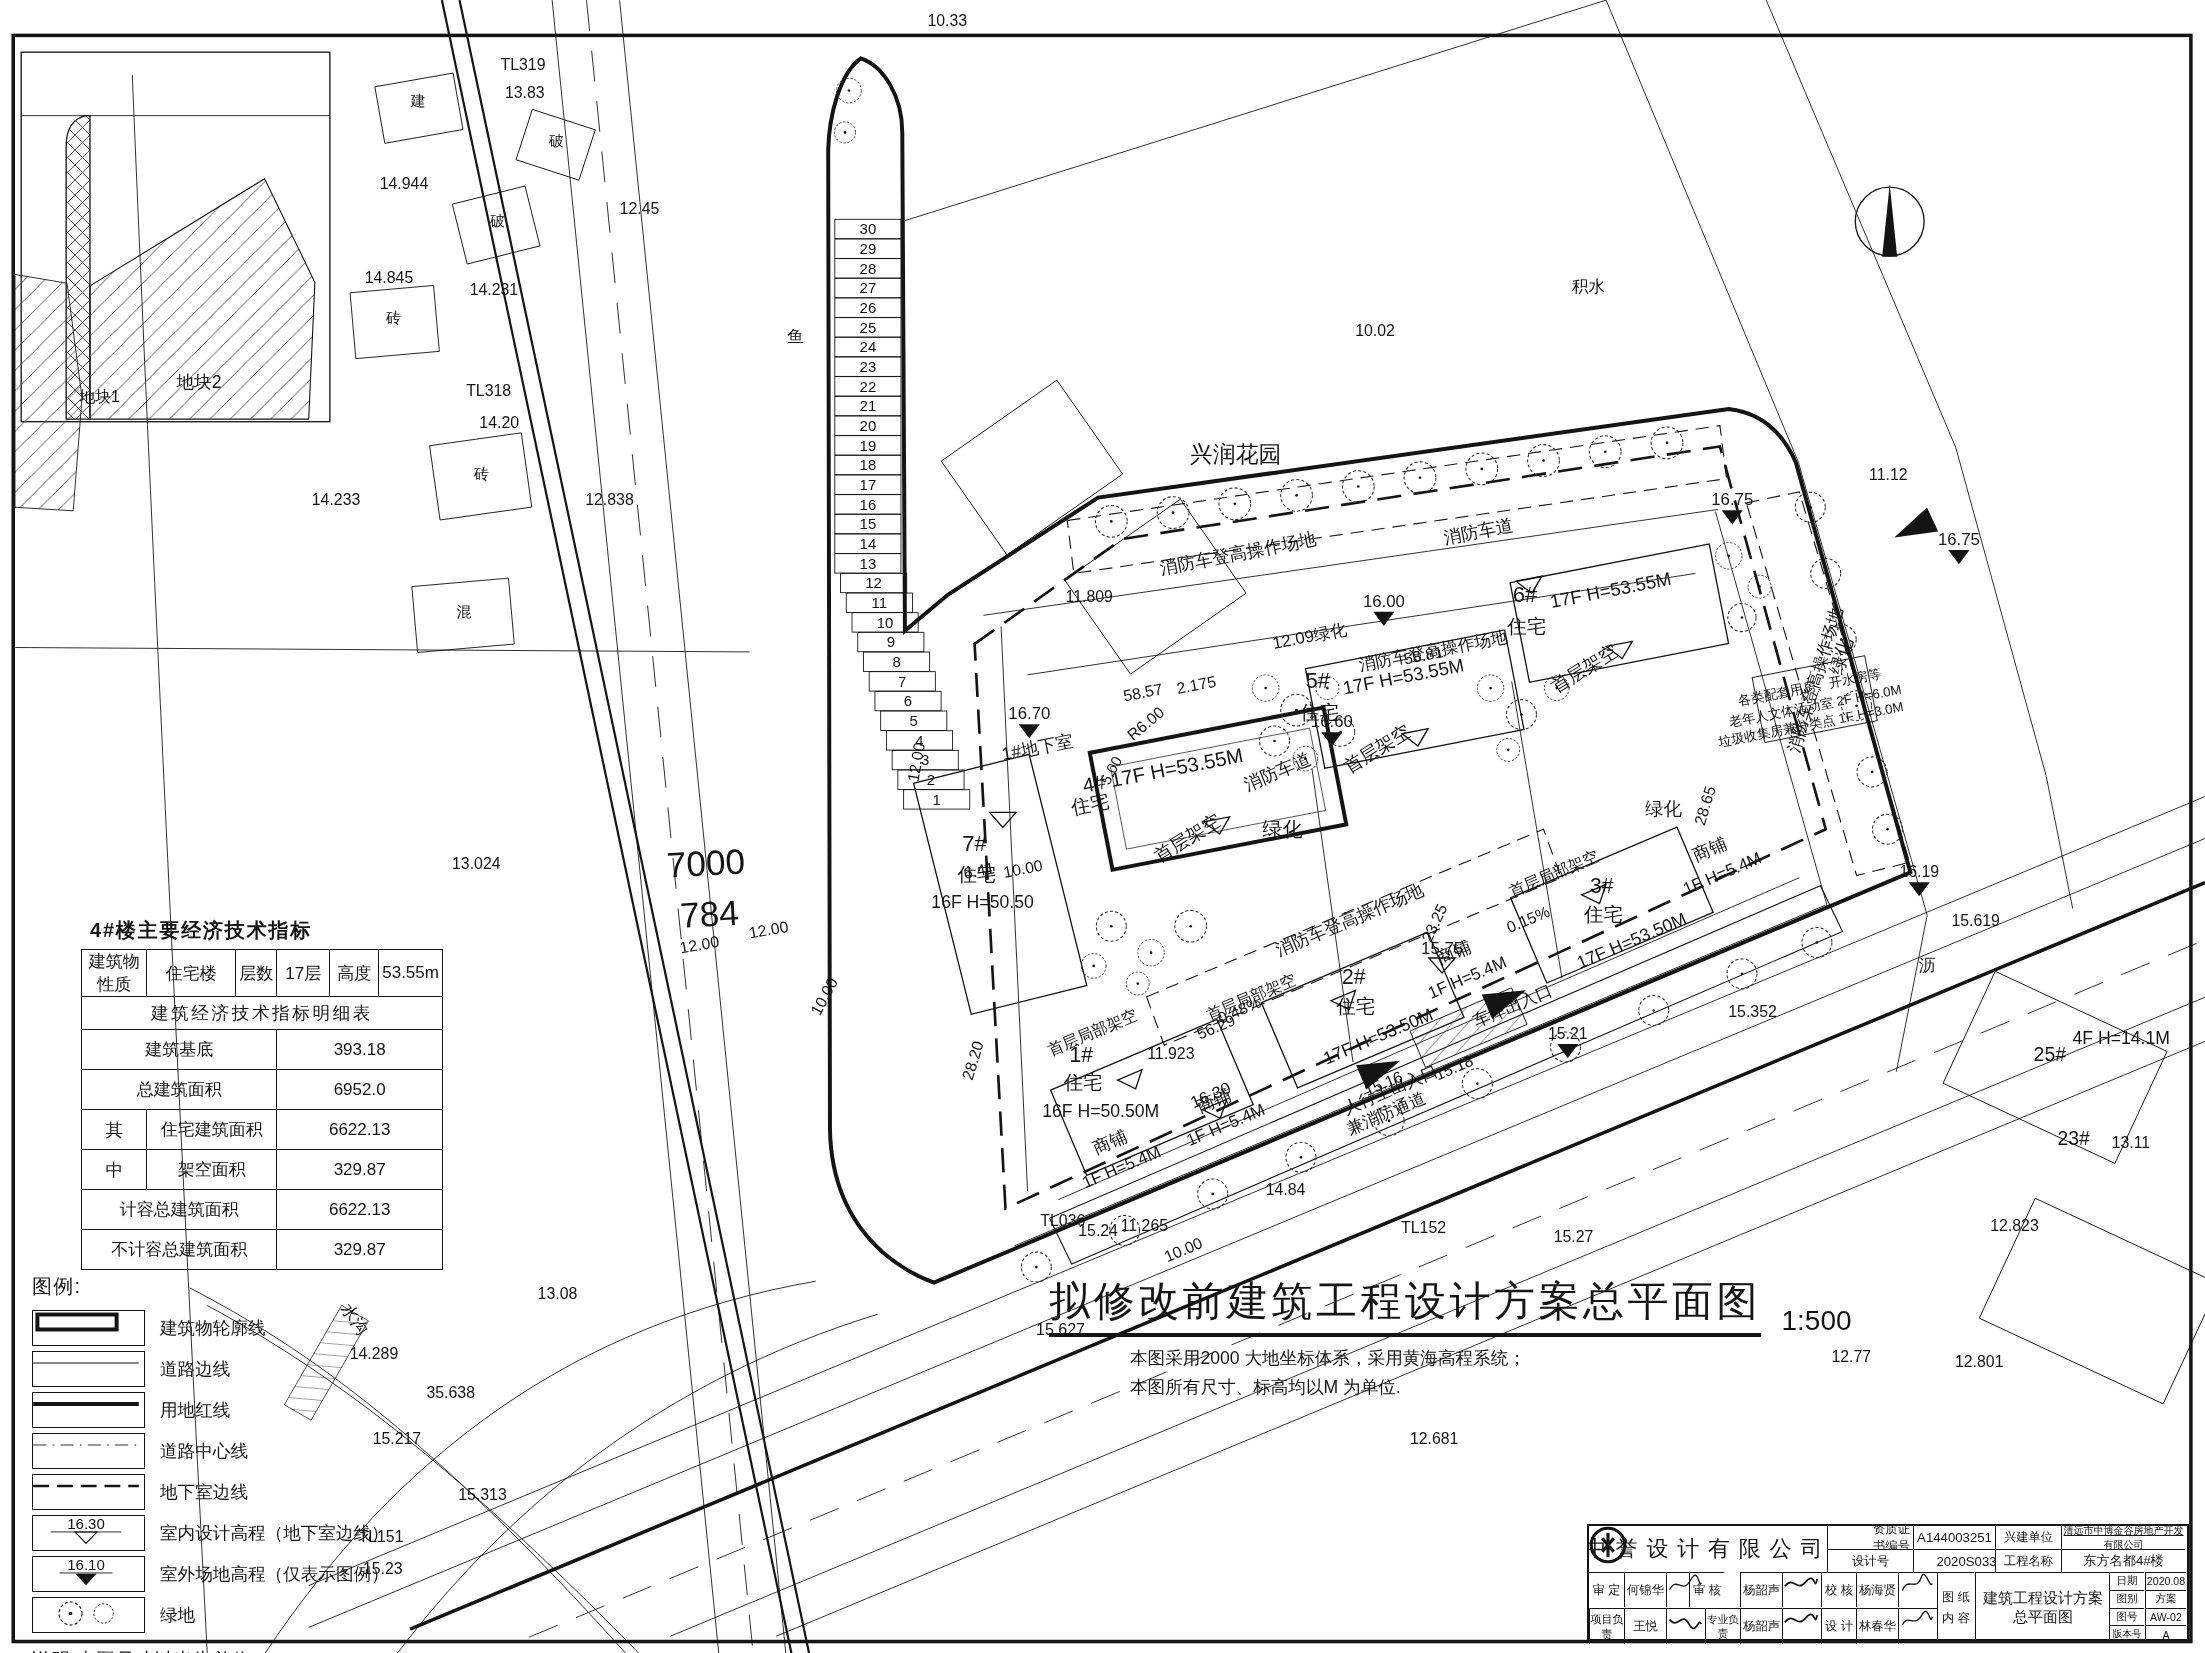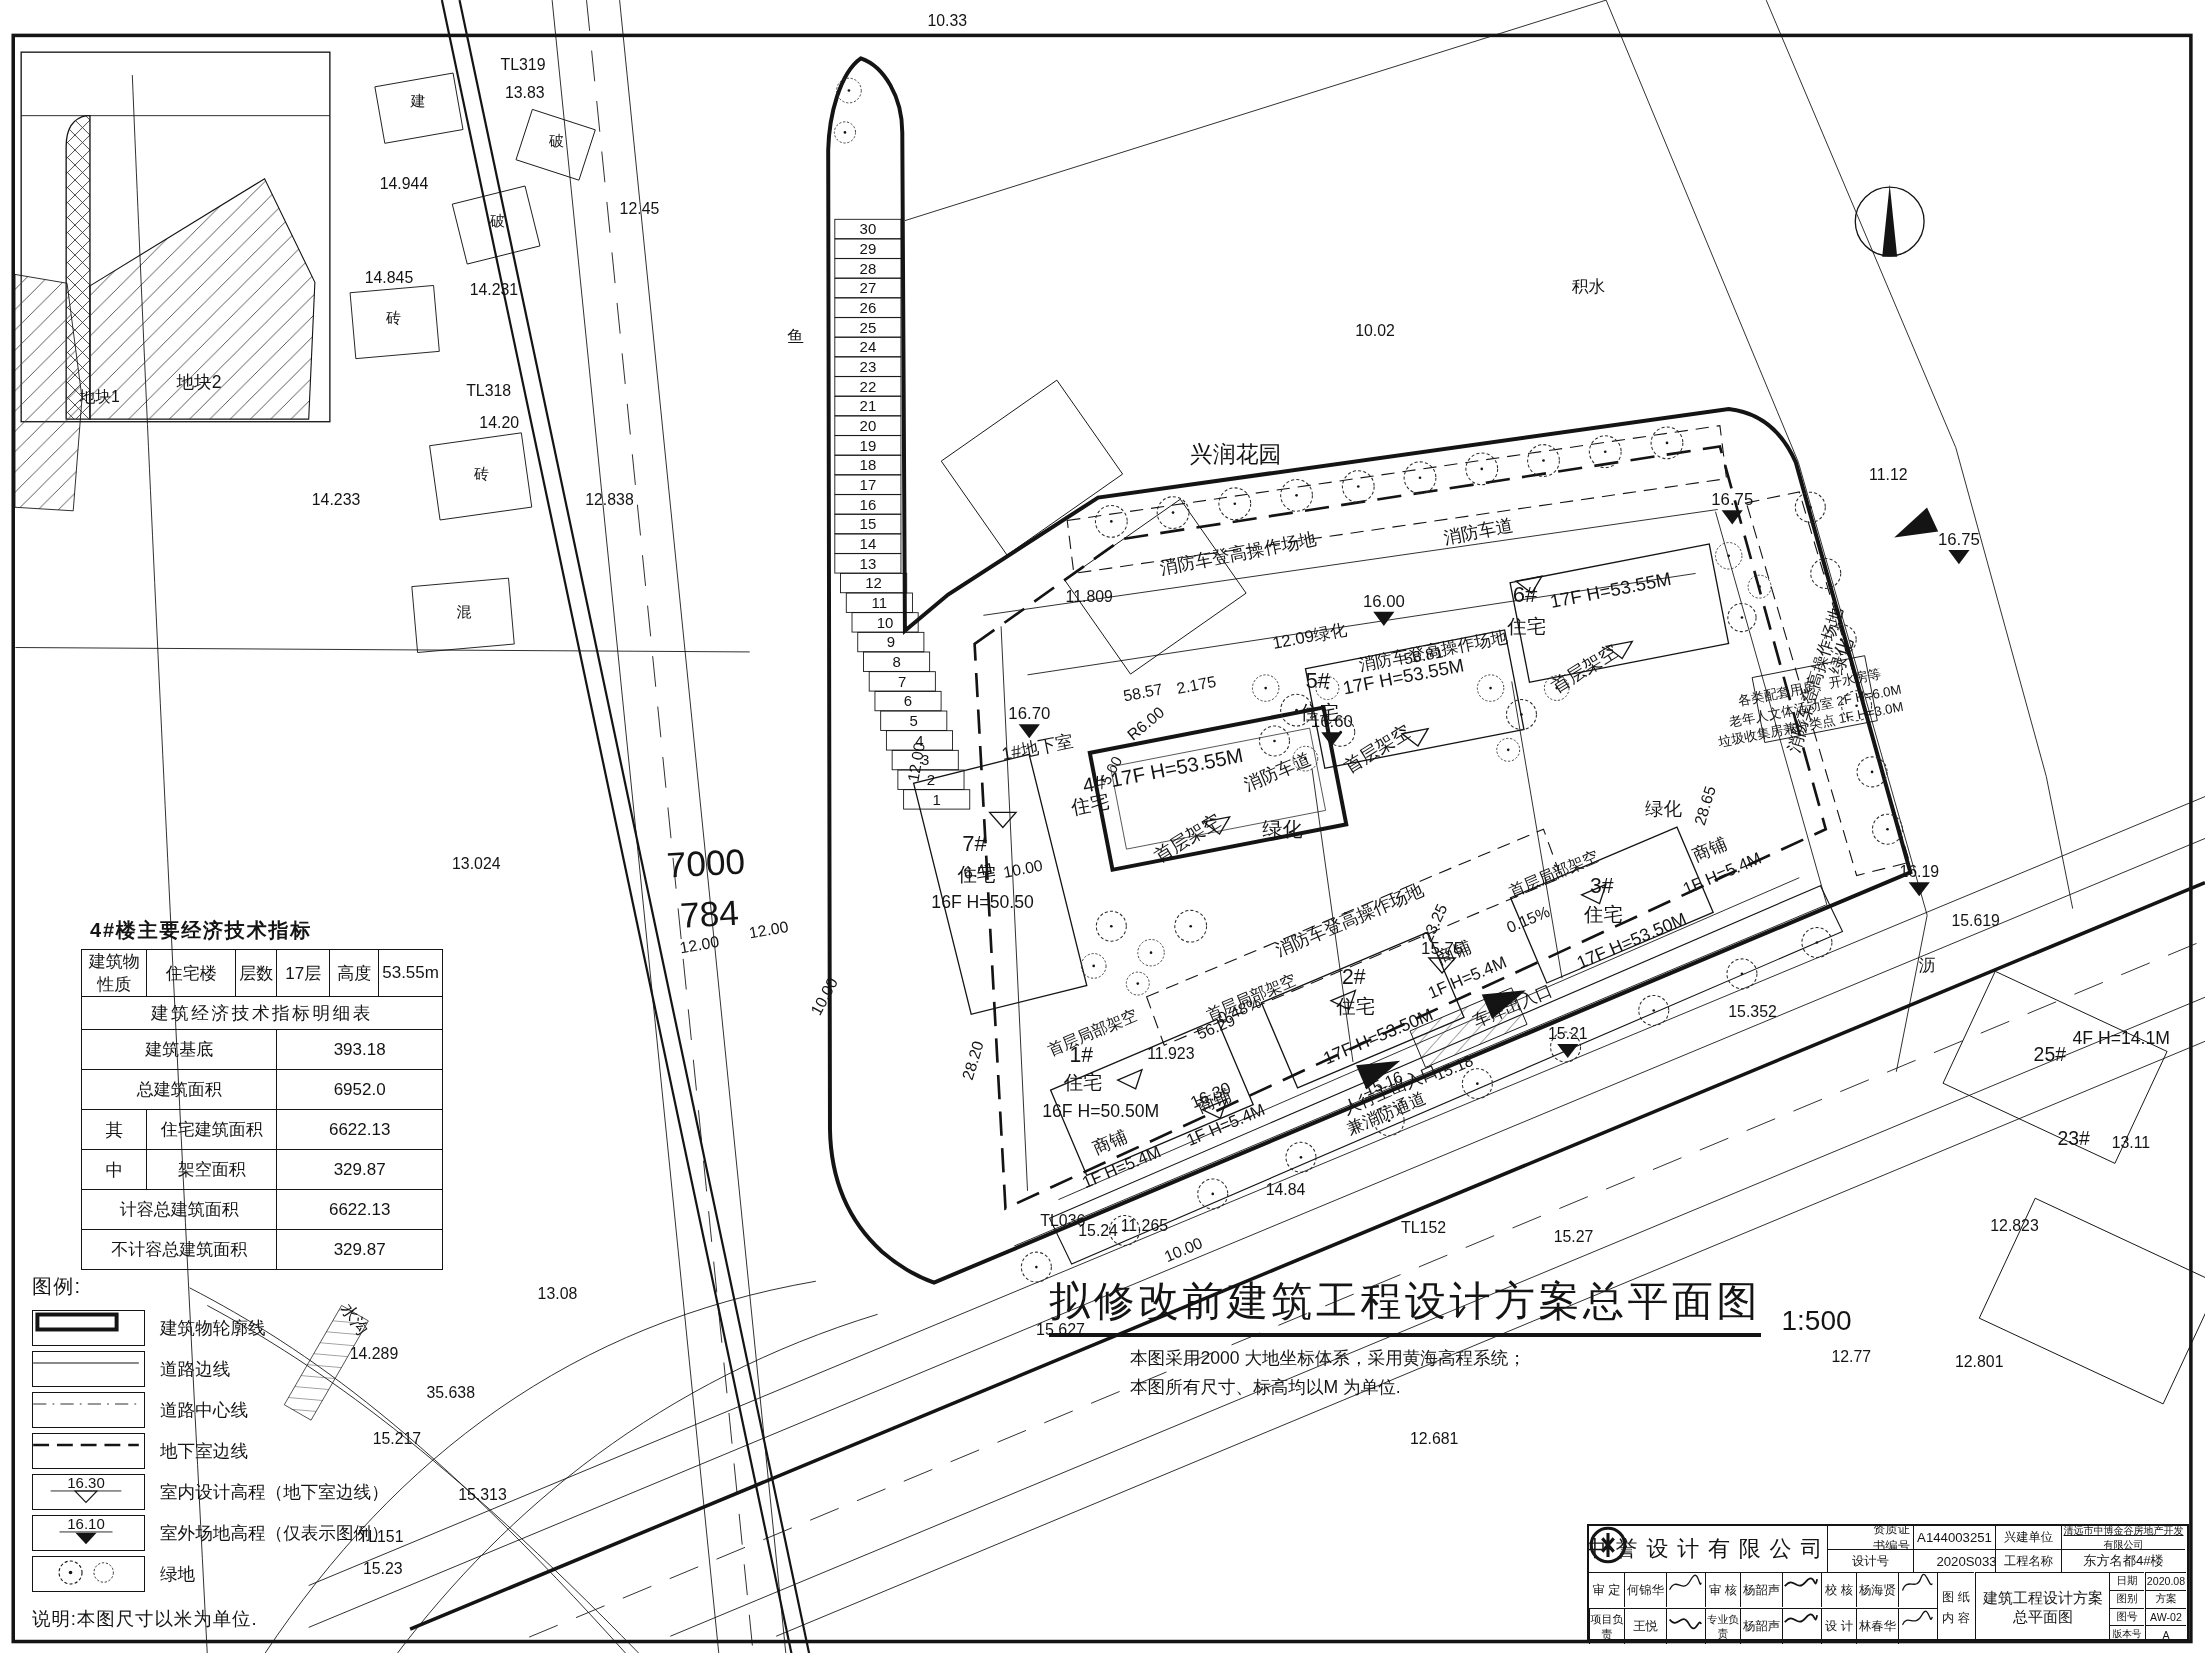--- a/index.html
+++ b/index.html
@@ -821,20 +821,28 @@
       <span class="lg-box">
         <svg width="106" height="22" viewBox="0 0 240 50">
             <line x1="0" y1="25" x2="240" y2="25" stroke="#141414" stroke-width="2.5"></line>
           </svg>
         </span>
       <span class="lg-label">道路边线</span>
     </div>
     <div class="lg-row">
       <span class="lg-box">
         <svg width="106" height="22" viewBox="0 0 240 50">
+            <line x1="0" y1="25" x2="240" y2="25" stroke="#141414" stroke-width="9"></line>
+          </svg>
+        </span>
+      <span class="lg-label">用地红线</span>
+    </div>
+    <div class="lg-row">
+      <span class="lg-box">
+        <svg width="106" height="22" viewBox="0 0 240 50">
             <line x1="0" y1="25" x2="240" y2="25" stroke="#141414" stroke-width="2" stroke-dasharray="30 14 4 14"></line>
           </svg>
         </span>
       <span class="lg-label">道路中心线</span>
     </div>
     <div class="lg-row">
       <span class="lg-box">
         <svg width="106" height="22" viewBox="0 0 240 50">
             <line x1="0" y1="25" x2="240" y2="25" stroke="#141414" stroke-width="6" stroke-dasharray="36 18"></line>
           </svg>
@@ -901,21 +909,21 @@
     <div class="cell nt" style="left:472px;top:0;width:124px;height:23.4px;font-size:10px;text-decoration:underline;">清远市中博金谷房地产开发有限公司</div>
     <div class="cell" style="left:472px;top:23.4px;width:124px;height:23px;font-size:13.2px;">东方名都4#楼</div>
 
     <div class="cell nb" style="left:0;top:46px;width:35px;height:35px;font-size:12.3px;">审 定</div>
     <div class="cell" style="left:35px;top:46px;width:42px;height:35px;font-size:12.3px;">何锦华</div>
     <div class="cell sig" style="left:77px;top:46px;width:39px;height:35px;">
       <svg width="35" height="22" viewBox="0 0 80 50">
           <path d="M6 38 C22 6 36 50 54 16 S74 40 78 22" stroke="#141414" stroke-width="3" fill="none"></path>
         </svg>
       </div>
-    <div class="cell" style="left:116px;top:46px;width:35px;height:35px;font-size:12.3px;">审 核</div>
+    <div class="cell" style="left:100px;top:46px;width:35px;height:35px;font-size:12.3px;">审 核</div>
     <div class="cell" style="left:151px;top:46px;width:42px;height:35px;font-size:12.3px;">杨韶声</div>
     <div class="cell sig" style="left:193px;top:46px;width:39px;height:35px;">
       <svg width="35" height="22" viewBox="0 0 80 50">
           <path d="M4 30 C26 4 30 46 52 20 S72 44 78 14" stroke="#141414" stroke-width="4" fill="none"></path>
         </svg>
       </div>
     <div class="cell" style="left:232px;top:46px;width:35px;height:35px;font-size:12.3px;">校 核</div>
     <div class="cell" style="left:267px;top:46px;width:42px;height:35px;font-size:12.3px;">杨海贤</div>
     <div class="cell sig" style="left:309px;top:46px;width:39px;height:35px;">
       <svg width="35" height="22" viewBox="0 0 80 50">

